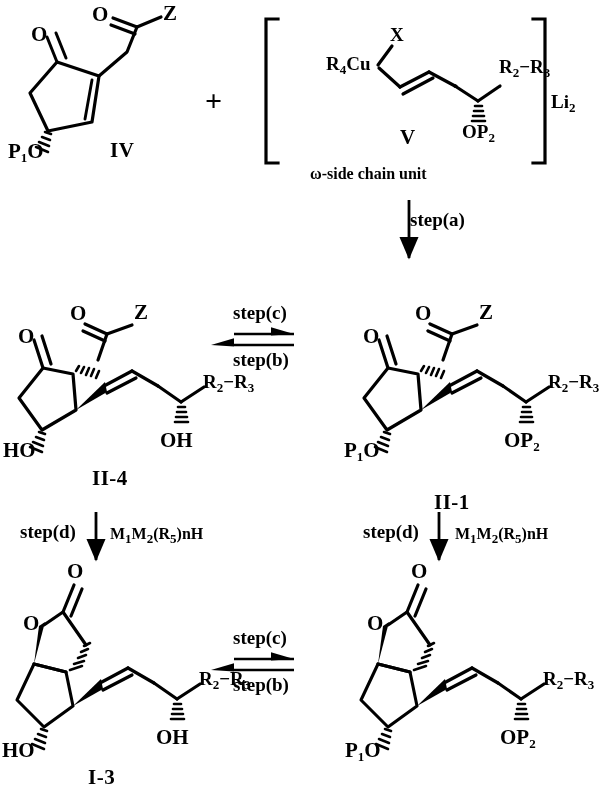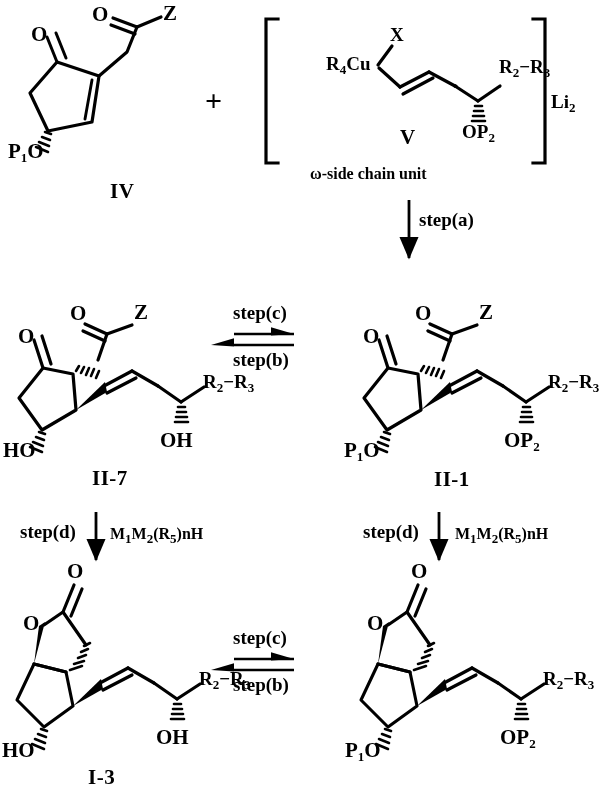--- a/index.html
+++ b/index.html
@@ -276,49 +276,49 @@
   <g stroke="#000" stroke-width="2.6" fill="none">
     <path d="M234,659 L294,659" marker-end="url(#ahs)"></path>
     <path d="M234,670 L294,670" marker-start="url(#ahsl)"></path>
   </g>
 </svg>
 
 <span class="lbl atom" style="left:92px;top:4px;">O</span>
 <span class="lbl atom" style="left:163px;top:3px;">Z</span>
 <span class="lbl atom" style="left:31px;top:24px;">O</span>
 <span class="lbl atom" style="left:8px;top:141px;"><span>P</span><span class="sub">1</span><span>O</span></span>
-<span class="lbl cmp" style="left:110px;top:140px;margin-top:41px;">IV</span>
+<span class="lbl cmp" style="left:110px;top:140px;">IV</span>
 
 <span class="lbl plus" style="left:205px;top:86px;">+</span>
 
 <span class="lbl atom-s" style="left:326px;top:54px;font-family:Liberation Serif, serif;"><span>R</span><span class="sub">4</span><span>Cu</span></span>
 <span class="lbl atom-s" style="left:390px;top:25px;">X</span>
 <span class="lbl atom-s" style="left:499px;top:57px;"><span>R</span><span class="sub">2</span><span>−</span><span>R</span><span class="sub">3</span></span>
 <span class="lbl atom-s" style="left:462px;top:122px;"><span>OP</span><span class="sub">2</span></span>
 <span class="lbl cmp" style="left:400px;top:127px;">V</span>
 <span class="lbl li" style="left:551px;top:92px;"><span>Li</span><span class="sub">2</span></span>
 <span class="lbl omega" style="left:310px;top:166px;">ω-side chain unit</span>
 
-<span class="lbl step" style="left:419px;top:210px;">step(a)</span>
+<span class="lbl step" style="left:410px;top:210px;">step(a)</span>
 
 <span class="lbl atom" style="left:70px;top:303px;">O</span>
 <span class="lbl atom" style="left:134px;top:302px;">Z</span>
 <span class="lbl atom" style="left:18px;top:326px;">O</span>
 <span class="lbl atom" style="left:3px;top:440px;">HO</span>
 <span class="lbl atom" style="left:160px;top:430px;">OH</span>
 <span class="lbl atom-s" style="left:203px;top:372px;"><span>R</span><span class="sub">2</span><span>−</span><span>R</span><span class="sub">3</span></span>
-<span class="lbl cmp" style="left:92px;top:468px;">II-7</span>
+<span class="lbl cmp" style="left:92px;top:468px;">II-4</span>
 
 <span class="lbl atom" style="left:415px;top:303px;">O</span>
 <span class="lbl atom" style="left:479px;top:302px;">Z</span>
 <span class="lbl atom" style="left:363px;top:326px;">O</span>
 <span class="lbl atom" style="left:344px;top:440px;"><span>P</span><span class="sub">1</span><span>O</span></span>
 <span class="lbl atom" style="left:504px;top:430px;"><span>OP</span><span class="sub">2</span></span>
 <span class="lbl atom-s" style="left:548px;top:372px;"><span>R</span><span class="sub">2</span><span>−</span><span>R</span><span class="sub">3</span></span>
-<span class="lbl cmp" style="left:434px;top:469px;">II-1</span>
+<span class="lbl cmp" style="left:434px;top:492px;">II-1</span>
 
 <span class="lbl step" style="left:233px;top:303px;">step(c)</span>
 <span class="lbl step" style="left:233px;top:350px;">step(b)</span>
 
 <span class="lbl step" style="left:20px;top:522px;">step(d)</span>
 <span class="lbl reag" style="left:110px;top:526px;"><span>M</span><span class="sub">1</span><span>M</span><span class="sub">2</span><span>(R</span><span class="sub">5</span><span>)nH</span></span>
 
 <span class="lbl step" style="left:363px;top:522px;">step(d)</span>
 <span class="lbl reag" style="left:455px;top:526px;"><span>M</span><span class="sub">1</span><span>M</span><span class="sub">2</span><span>(R</span><span class="sub">5</span><span>)nH</span></span>
 

